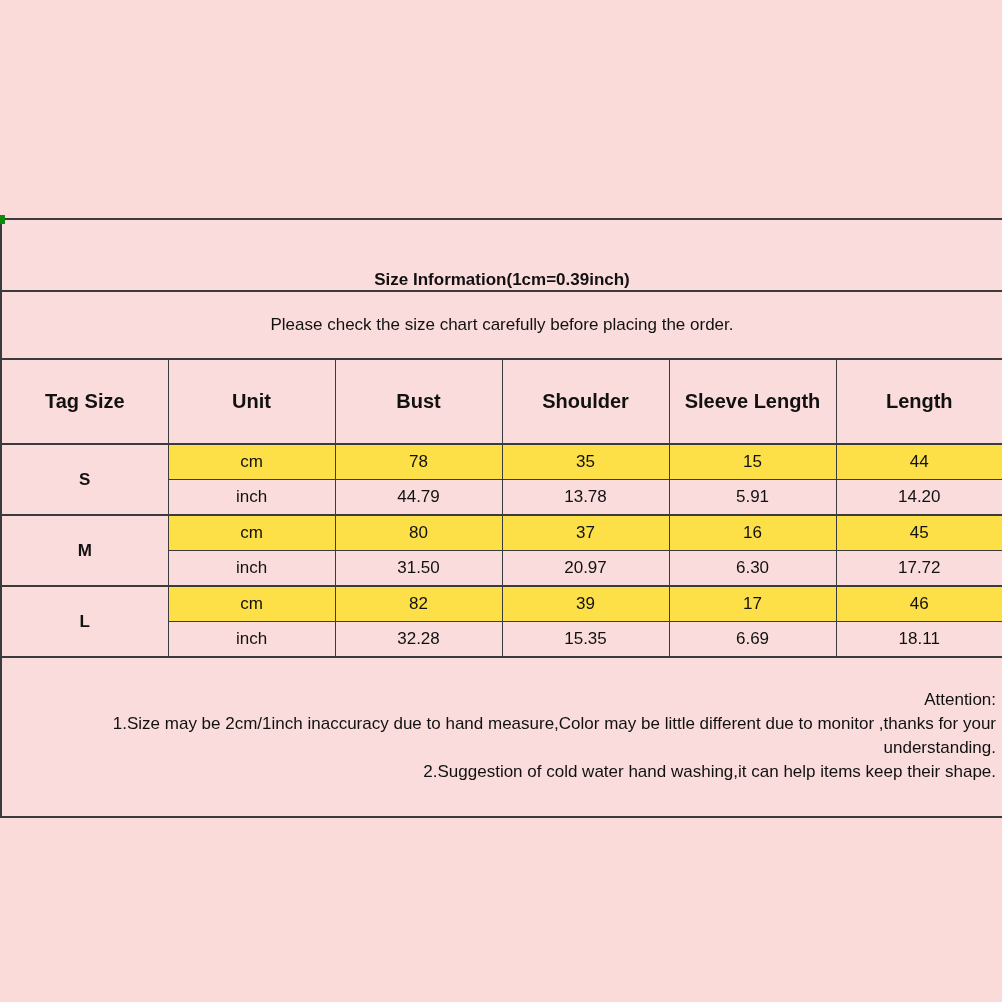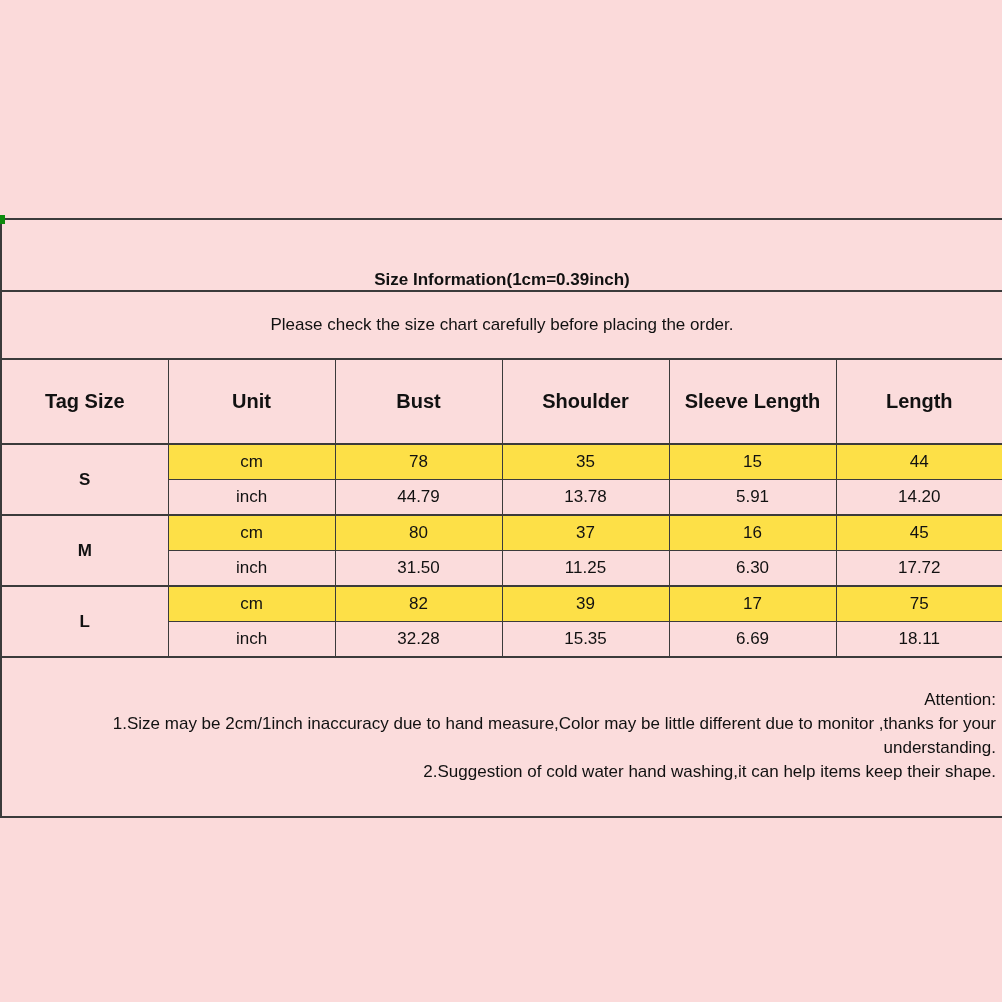--- a/index.html
+++ b/index.html
@@ -141,32 +141,32 @@
     <td class="tag-cell" rowspan="2">M</td>
     <td class="white-cell">cm</td>
     <td class="white-cell">80</td>
     <td class="white-cell">37</td>
     <td class="white-cell">16</td>
     <td class="white-cell">45</td>
   </tr>
   <tr class="data-row">
     <td>inch</td>
     <td>31.50</td>
-    <td>11.25</td>
+    <td>20.97</td>
     <td>6.30</td>
     <td>17.72</td>
   </tr>
 
   <tr class="data-row group-start">
     <td class="tag-cell" rowspan="2">L</td>
     <td class="white-cell">cm</td>
     <td class="white-cell">82</td>
     <td class="white-cell">39</td>
     <td class="white-cell">17</td>
-    <td class="white-cell">75</td>
+    <td class="white-cell">46</td>
   </tr>
   <tr class="data-row">
     <td>inch</td>
     <td>32.28</td>
     <td>15.35</td>
     <td>6.69</td>
     <td>18.11</td>
   </tr>
 
   <tr class="attention-row">

